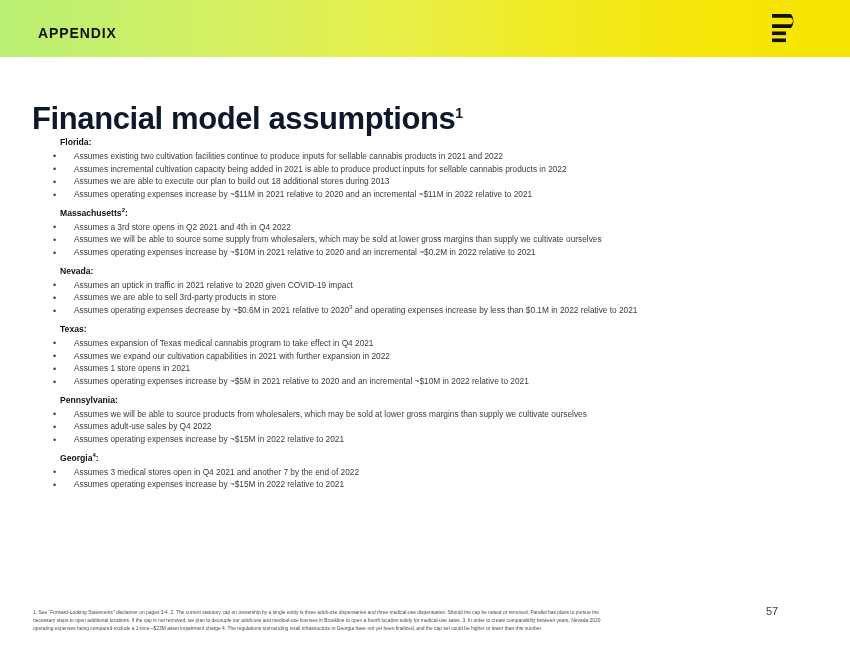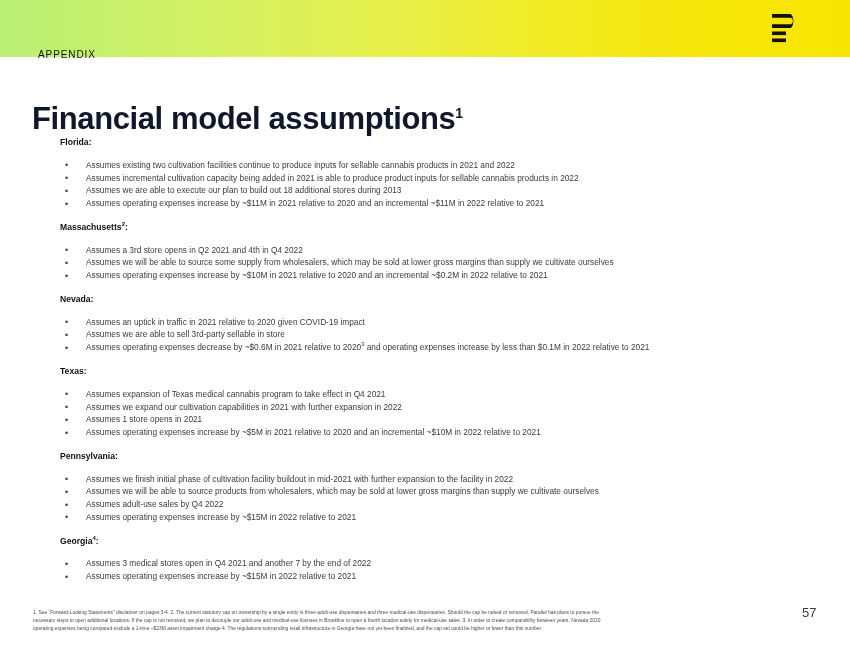--- a/index.html
+++ b/index.html
@@ -19,26 +19,25 @@
   
   #header-band {
     position: absolute;
     left: 0; top: 0;
     width: 850px; height: 57px;
     background: linear-gradient(to right, #b9ef73 0%, #c8f06a 14%, #d9f05f 30%, #e8ef45 48%, #f2ea20 66%, #f6e608 82%, #f7e400 100%);
   }
   #appendix-label {
     position: absolute;
     left: 38px; top: 26px;
-    font-size: 10px;
-    font-weight: normal;
+    font-size: 14px;
+    font-weight: bold;
     letter-spacing: 0.9px;
     color: #111111;
     line-height: 1;
-    margin-top: 24px;
   }
   #brand-logo {
     position: absolute;
     right: 44px; top: 12px;
     width: 36px; height: 34px;
   }
 
   
   #page-title {
     position: absolute;
@@ -73,21 +72,21 @@
     line-height: 1.25;
     padding-left: 28px;
   }
   .state-heading .sup {
     font-size: 6px;
     vertical-align: super;
     line-height: 0;
   }
   ul.bullets {
     list-style: none;
-    margin: 12px;
+    margin: 0;
     padding: 0;
   }
   ul.bullets > li {
     position: relative;
     padding-left: 42px;
     font-size: 8.3px;
     color: #3b3b3b;
     line-height: 1.42;
     margin: 0 0 1px 0;
   }
@@ -111,22 +110,22 @@
     left: 33px; top: 609px;
     width: 757px;
     font-size: 4.9px;
     color: #4a4a4a;
     line-height: 1.62;
     text-align: left;
   }
   #footnote .fn-line { display: block; white-space: nowrap; }
   #page-number {
     position: absolute;
-    left: 802px; top: 606px;
-    font-size: 13px;
+    left: 766px; top: 606px;
+    font-size: 11px;
     color: #3b3b3b;
     line-height: 1;
   }
 </style>
 </head>
 <body>
 
 <div id="slide">
 
   <div id="header-band">
@@ -160,39 +159,38 @@
         <li>Assumes a 3rd store opens in Q2 2021 and 4th in Q4 2022</li>
         <li>Assumes we will be able to source some supply from wholesalers, which may be sold at lower gross margins than supply we cultivate ourselves</li>
         <li>Assumes operating expenses increase by ~$10M in 2021 relative to 2020 and an incremental ~$0.2M in 2022 relative to 2021</li>
       </ul>
     </div>
 
     <div class="state-block">
       <div class="state-heading">Nevada:</div>
       <ul class="bullets">
         <li>Assumes an uptick in traffic in 2021 relative to 2020 given COVID-19 impact</li>
-        <li>Assumes we are able to sell 3rd-party sellable in store</li>
+        <li>Assumes we are able to sell 3rd-party products in store</li>
         <li><span>Assumes operating expenses decrease by ~$0.6M in 2021 relative to 2020</span><span class="sup">3</span><span> and operating expenses increase by less than $0.1M in 2022 relative to 2021</span></li>
       </ul>
     </div>
 
     <div class="state-block">
       <div class="state-heading">Texas:</div>
       <ul class="bullets">
         <li>Assumes expansion of Texas medical cannabis program to take effect in Q4 2021</li>
         <li>Assumes we expand our cultivation capabilities in 2021 with further expansion in 2022</li>
         <li>Assumes 1 store opens in 2021</li>
         <li>Assumes operating expenses increase by ~$5M in 2021 relative to 2020 and an incremental ~$10M in 2022 relative to 2021</li>
       </ul>
     </div>
 
     <div class="state-block">
       <div class="state-heading">Pennsylvania:</div>
       <ul class="bullets">
-        <li>Assumes we finish initial phase of cultivation facility buildout in mid-2021 with further expansion to the facility in 2022</li>
         <li>Assumes we will be able to source products from wholesalers, which may be sold at lower gross margins than supply we cultivate ourselves</li>
         <li>Assumes adult-use sales by Q4 2022</li>
         <li>Assumes operating expenses increase by ~$15M in 2022 relative to 2021</li>
       </ul>
     </div>
 
     <div class="state-block">
       <div class="state-heading"><span>Georgia</span><span class="sup">4</span><span>:</span></div>
       <ul class="bullets">
         <li>Assumes 3 medical stores open in Q4 2021 and another 7 by the end of 2022</li>

